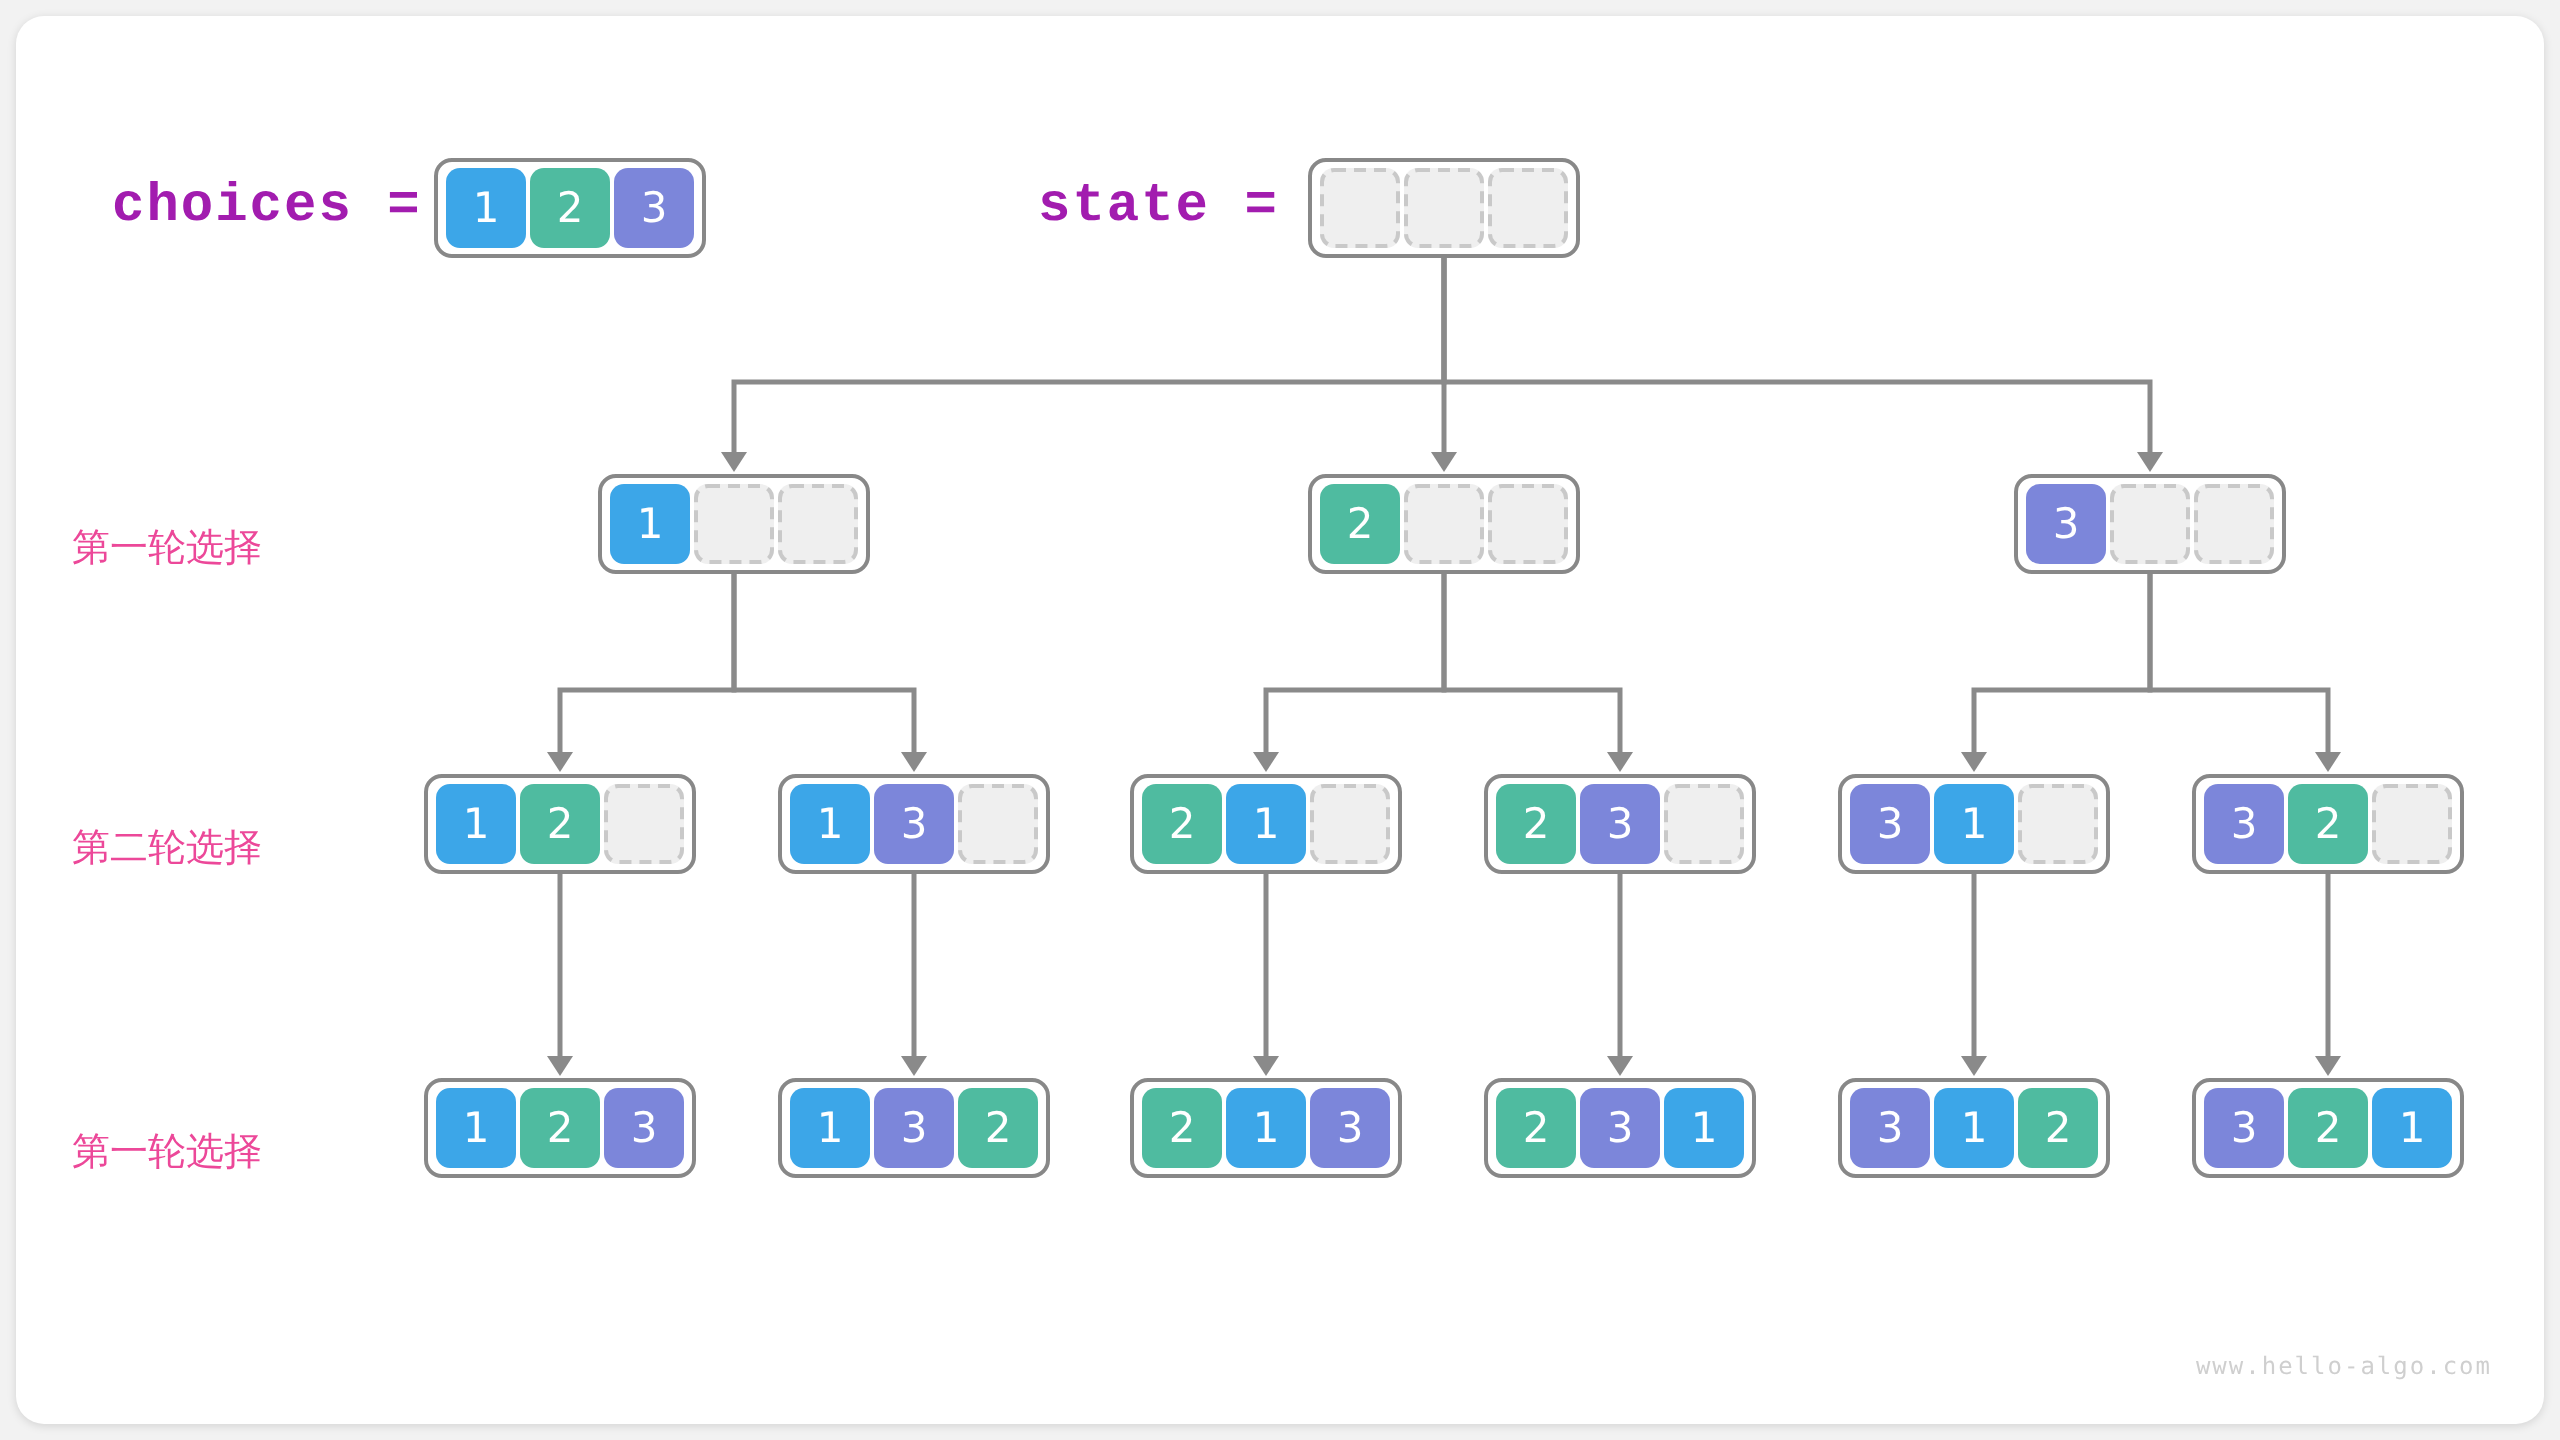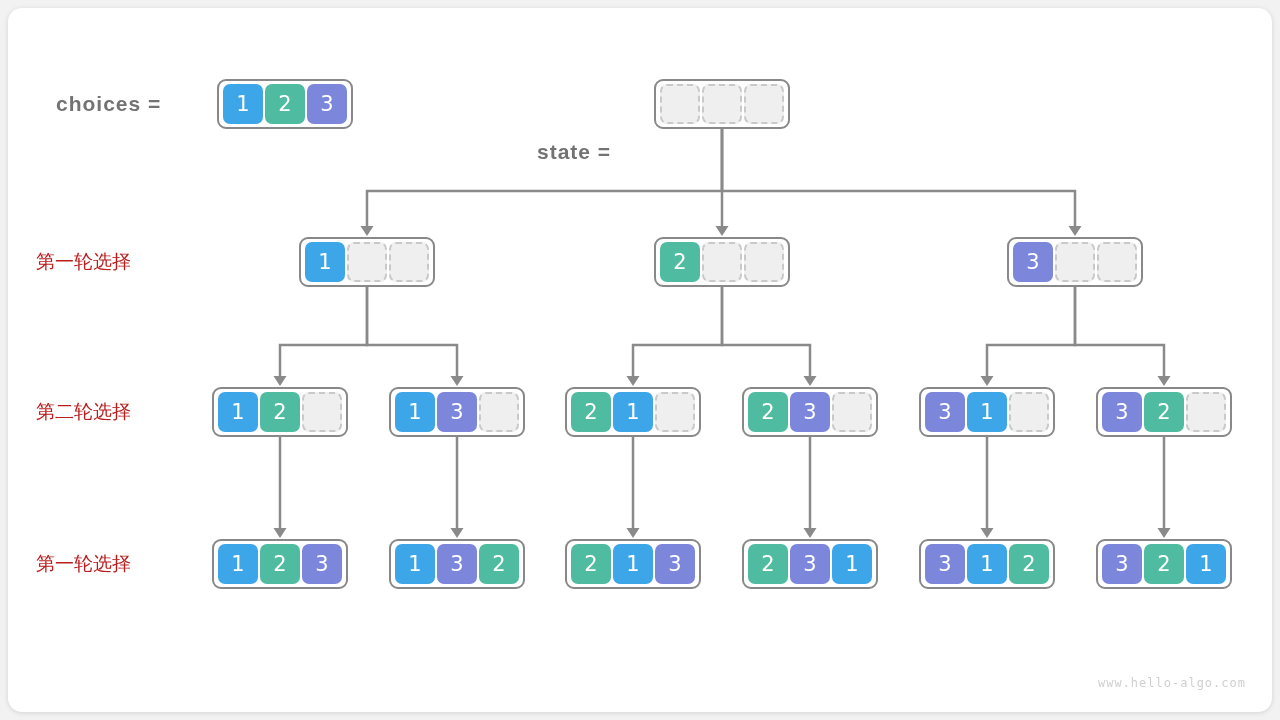--- a/index.html
+++ b/index.html
@@ -35,33 +35,34 @@
     left: 0;
     top: 0;
     width: 1264px;
     height: 704px;
     pointer-events: none;
   }
 
   
   .mono-label {
     position: absolute;
-    font-family: Liberation Sans, sans-serif;
+    font-family: Liberation Mono, monospace;
     font-weight: bold;
-    font-size: 21px;
-    color: #737373;
+    font-size: 27px;
+    color: #a21caf;
     white-space: nowrap;
     letter-spacing: 1px;
   }
   .row-label {
     position: absolute;
     font-family: "DejaVu Sans", "Liberation Sans", sans-serif;
     font-size: 19px;
-    color: #b91c1c;
+    color: #ec4899;
     white-space: nowrap;
+    margin-top: 12px;
   }
   #watermark {
     position: absolute;
     right: 26px;
     bottom: 22px;
     font-family: "DejaVu Sans Mono", "Liberation Mono", monospace;
     font-size: 12px;
     color: #cfcfcf;
     letter-spacing: 1px;
     white-space: nowrap;
@@ -133,21 +134,21 @@
         <path d="M 802 428 L 802 521" fill="none" stroke="#8a8a8a" stroke-width="2.5"></path>
         <path d="M 795.5 520 L 802 530 L 808.5 520 Z" fill="#8a8a8a"></path>
         <path d="M 979 428 L 979 521" fill="none" stroke="#8a8a8a" stroke-width="2.5"></path>
         <path d="M 972.5 520 L 979 530 L 985.5 520 Z" fill="#8a8a8a"></path>
         <path d="M 1156 428 L 1156 521" fill="none" stroke="#8a8a8a" stroke-width="2.5"></path>
         <path d="M 1149.5 520 L 1156 530 L 1162.5 520 Z" fill="#8a8a8a"></path>
       </svg>
 
     <div class="mono-label" id="choices-label" style="left: 48px; top: 96px; transform: translateY(-50%);">choices =</div>
 
-    <div class="mono-label" id="state-label" style="left: 529px; top: 96px; transform: translateY(-50%); margin-top: 48px;">state =</div>
+    <div class="mono-label" id="state-label" style="left: 511px; top: 96px; transform: translateY(-50%);">state =</div>
 
     <div id="arrays-layer">
         <div class="array" style="left: 277px; top: 96px;">
           <div class="cell" style="background: rgb(60, 166, 232);">1</div>
           <div class="cell" style="background: rgb(79, 187, 160);">2</div>
           <div class="cell" style="background: rgb(124, 134, 218);">3</div>
         </div>
         <div class="array" style="left: 714px; top: 96px;">
           <div class="cell empty"></div>
           <div class="cell empty"></div>

